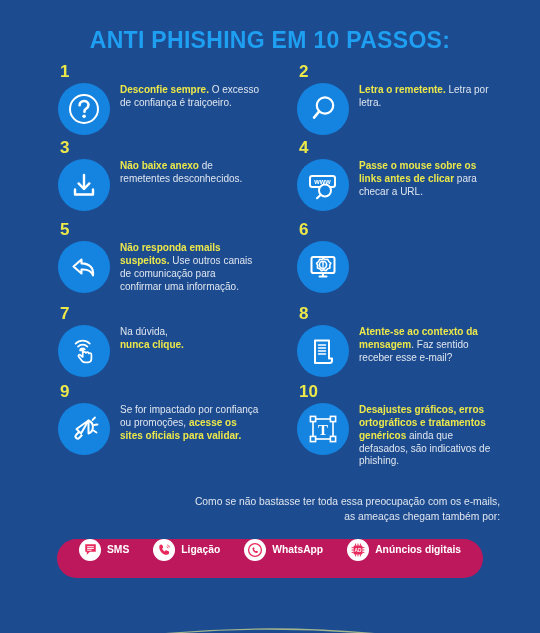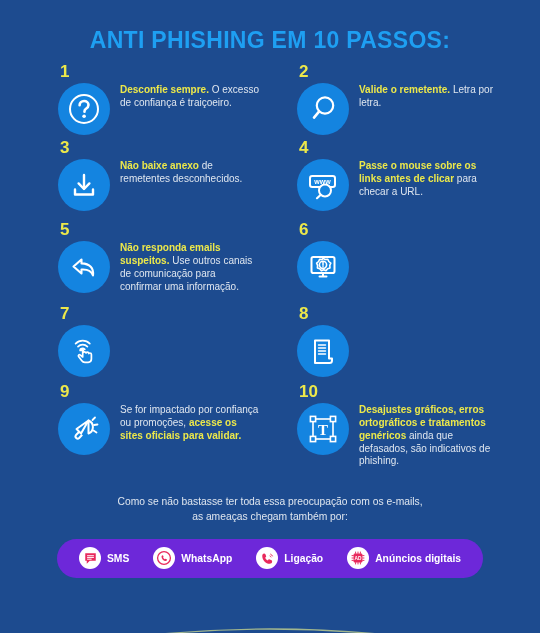--- a/index.html
+++ b/index.html
@@ -79,37 +79,37 @@
 
   
   .row-1 .step { min-height: 76px; }
   .row-2 .step { min-height: 82px; }
   .row-3 .step { min-height: 84px; }
   .row-4 .step { min-height: 78px; }
   .row-5 .step { min-height: 100px; }
 
   
   .footer-note {
-    text-align: center;
+    text-align: right;
     color: #dfe6ef;
     font-size: 10.3px;
     line-height: 1.42;
     margin-top: 12px;
     padding: 0 40px;
   }
 
   
   .channels {
     margin: 14px auto 0;
     width: 426px;
     height: 39px;
-    background: #6d28d9;
+    background: #be185d;
     border-radius: 20px;
     display: flex;
-    align-items: center;
+    align-items: flex-start;
     justify-content: space-around;
     padding: 0 10px;
   }
   .channel {
     display: flex;
     align-items: center;
     gap: 6px;
   }
   .channel-icon {
     width: 22px; height: 22px;
@@ -162,21 +162,21 @@
 
       <div class="step">
         <div class="step-num">2</div>
         <div class="icon-circle">
           <svg width="34" height="34" viewBox="0 0 34 34">
             <circle cx="19" cy="13.5" r="8.2" fill="none" stroke="#fff" stroke-width="2.2"></circle>
             <line x1="13.2" y1="19.4" x2="8" y2="25.6" stroke="#fff" stroke-width="2.6" stroke-linecap="round"></line>
           </svg>
         </div>
         <div class="step-text">
-          <b>Valide o remetente.</b>
+          <b>Letra o remetente.</b>
           <span class="w">Letra por letra.</span>
         </div>
       </div>
     </div>
 
     <div class="row row-2">
 
       <div class="step">
         <div class="step-num">3</div>
         <div class="icon-circle">
@@ -249,32 +249,39 @@
           <svg width="34" height="34" viewBox="0 0 34 34">
             <path d="M11 12.6 a6.6 6.6 0 0 1 9.4 0" fill="none" stroke="#fff" stroke-width="1.7" stroke-linecap="round"></path>
             <path d="M8.6 9.6 a10 10 0 0 1 14.2 0" fill="none" stroke="#fff" stroke-width="1.7" stroke-linecap="round"></path>
             <path d="M13.6 15.4 a3 3 0 0 1 4.2 0" fill="none" stroke="#fff" stroke-width="1.7" stroke-linecap="round"></path>
             <path d="M15.7 16.4 v6.6 l-2.6-2.1 c-1-.7-2.2.5-1.5 1.5 l3.2 4.4 c.7 1 1.7 1.5 3 1.5 h3.4
                      c2 0 3.2-1.3 3.2-3.2 v-4.6 c0-.9-.7-1.5-1.5-1.5 -.5 0-.9.2-1.1.5
                      -.1-.8-.7-1.3-1.5-1.3 -.6 0-1 .3-1.3.7 -.2-.7-.8-1.1-1.5-1.1 -.5 0-.9.2-1.2.5
                      v-1.9 c0-.9-.7-1.6-1.6-1.6 -.9 0-1.6.7-1.6 1.6z" fill="none" stroke="#fff" stroke-width="1.7" stroke-linejoin="round"></path>
           </svg>
         </div>
+        <div class="step-text">
+          <span class="w">Na dúvida,</span><br>
+          <b>nunca clique.</b>
+        </div>
       </div>
 
       <div class="step">
         <div class="step-num">8</div>
         <div class="icon-circle">
           <svg width="34" height="34" viewBox="0 0 34 34">
             <path d="M9 6.5 h14 v18 h3 v2 c0 1.4-1.1 2.5-2.5 2.5 h-14.5 v-20 z" fill="none" stroke="#fff" stroke-width="2" stroke-linejoin="round"></path>
             <line x1="12.5" y1="11" x2="19.5" y2="11" stroke="#fff" stroke-width="1.5" stroke-linecap="round"></line>
             <line x1="12.5" y1="14" x2="19.5" y2="14" stroke="#fff" stroke-width="1.5" stroke-linecap="round"></line>
             <line x1="12.5" y1="17" x2="19.5" y2="17" stroke="#fff" stroke-width="1.5" stroke-linecap="round"></line>
             <line x1="12.5" y1="20" x2="19.5" y2="20" stroke="#fff" stroke-width="1.5" stroke-linecap="round"></line>
           </svg>
+        </div>
+        <div class="step-text">
+          <b>Atente-se ao contexto da mensagem</b><span class="w">. Faz sentido receber esse e-mail?</span>
         </div>
       </div>
     </div>
 
     <div class="row row-5">
 
       <div class="step">
         <div class="step-num">9</div>
         <div class="icon-circle">
           <svg width="34" height="34" viewBox="0 0 34 34">
@@ -323,45 +330,45 @@
     <div class="channel">
       <div class="channel-icon">
         <svg width="15" height="15" viewBox="0 0 20 20">
           <path d="M3 3 h14 v10 h-8 l-4 4 v-4 h-2 z" fill="#e8295c"></path>
           <line x1="6" y1="6.3" x2="14" y2="6.3" stroke="#fff" stroke-width="1.3" stroke-linecap="round"></line>
           <line x1="6" y1="8.6" x2="14" y2="8.6" stroke="#fff" stroke-width="1.3" stroke-linecap="round"></line>
           <line x1="6" y1="10.9" x2="11" y2="10.9" stroke="#fff" stroke-width="1.3" stroke-linecap="round"></line>
         </svg>
       </div>
       <span class="channel-label">SMS</span>
-    </div>
-
-    <div class="channel">
-      <div class="channel-icon">
-        <svg width="16" height="16" viewBox="0 0 20 20">
-          <circle cx="10" cy="10" r="8" fill="none" stroke="#e8295c" stroke-width="1.6"></circle>
-          <path d="M8.2 6.6 c.5 0 .6 .2 .8 .7 l.4 1 c.1 .4 0 .6-.3 .9 l-.3 .3 c.5 1 1.2 1.7 2.2 2.2
-                   l.3-.3 c.3-.3 .5-.4 .9-.3 l1 .4 c.5 .2 .7 .3 .7 .8 0 .9-.8 1.5-1.7 1.5
-                   -2.7 0-5.3-2.6-5.3-5.3 0-.9 .6-1.7 1.3-1.9z" fill="#e8295c"></path>
-        </svg>
-      </div>
-      <span class="channel-label">WhatsApp</span>
     </div>
 
     <div class="channel">
       <div class="channel-icon">
         <svg width="15" height="15" viewBox="0 0 20 20">
           <path d="M5.4 3.2 c1 0 1.6 .5 2 1.5 l.7 1.8 c.3 .8 .1 1.3-.5 1.8 l-.8 .6 c.8 1.7 2 2.9 3.7 3.7
                    l.6-.8 c.5-.6 1-.8 1.8-.5 l1.8 .7 c1 .4 1.5 1 1.5 2 0 1.8-1.5 3-3.3 3
                    C7.8 17 3 12.2 3 6.5 3 4.7 4 3.2 5.4 3.2z" fill="#e8295c"></path>
           <path d="M14.2 4.2 a4.2 4.2 0 0 1 2.4 2.4" fill="none" stroke="#e8295c" stroke-width="1.3" stroke-linecap="round"></path>
           <path d="M13.4 6.6 a2.2 2.2 0 0 1 1.3 1.3" fill="none" stroke="#e8295c" stroke-width="1.3" stroke-linecap="round"></path>
         </svg>
       </div>
       <span class="channel-label">Ligação</span>
+    </div>
+
+    <div class="channel">
+      <div class="channel-icon">
+        <svg width="16" height="16" viewBox="0 0 20 20">
+          <circle cx="10" cy="10" r="8" fill="none" stroke="#e8295c" stroke-width="1.6"></circle>
+          <path d="M8.2 6.6 c.5 0 .6 .2 .8 .7 l.4 1 c.1 .4 0 .6-.3 .9 l-.3 .3 c.5 1 1.2 1.7 2.2 2.2
+                   l.3-.3 c.3-.3 .5-.4 .9-.3 l1 .4 c.5 .2 .7 .3 .7 .8 0 .9-.8 1.5-1.7 1.5
+                   -2.7 0-5.3-2.6-5.3-5.3 0-.9 .6-1.7 1.3-1.9z" fill="#e8295c"></path>
+        </svg>
+      </div>
+      <span class="channel-label">WhatsApp</span>
     </div>
 
     <div class="channel">
       <div class="channel-icon">
         <svg width="16" height="16" viewBox="0 0 20 20">
           <rect x="4.5" y="4.5" width="11" height="11" rx="1.5" fill="#e8295c"></rect>
           <text x="10" y="12.4" font-family="Liberation Sans, sans-serif" font-size="6" font-weight="bold" fill="#fff" text-anchor="middle">AD</text>
           <g stroke="#e8295c" stroke-width="1.2" stroke-linecap="round">
             <line x1="7" y1="2.5" x2="7" y2="4.3"></line>
               <line x1="10" y1="2.5" x2="10" y2="4.3"></line>

